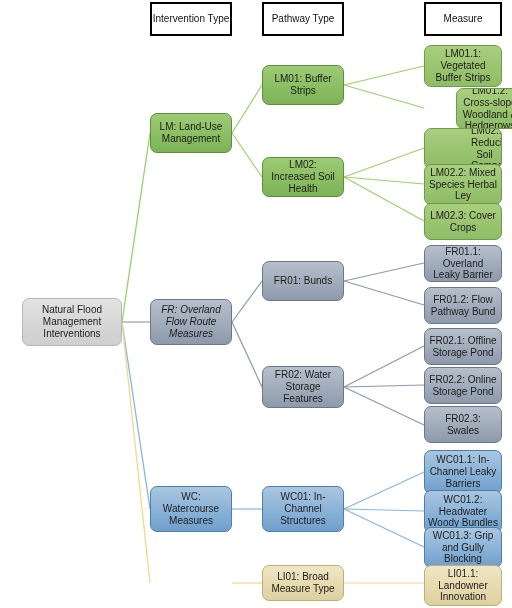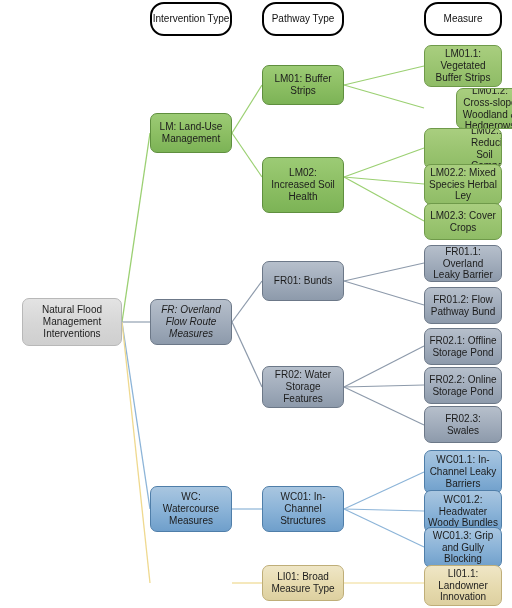--- a/index.html
+++ b/index.html
@@ -1,21 +1,21 @@
 <!DOCTYPE html>
 <html><head>
 <meta charset="utf-8">
 <style>
   html,body{margin:0;padding:0;background:#ffffff;}
   body{width:512px;height:608px;font-family:"Liberation Sans",sans-serif;}
   #stage{position:relative;width:512px;height:608px;overflow:hidden;background:#fff;}
   svg#edges{position:absolute;left:0;top:0;width:512px;height:608px;}
   .hdr{
     position:absolute;box-sizing:border-box;background:#ffffff;
-    border:2px solid #000000;border-radius:14px;
+    border:2px solid #000000;border-radius:0;
     display:flex;align-items:center;justify-content:center;text-align:center;
     font-size:10px;color:#111;line-height:1.15;font-weight:400;
   }
   .node{
     position:absolute;box-sizing:border-box;border-radius:7px;
     display:flex;align-items:center;justify-content:center;text-align:center;
     font-size:10px;line-height:1.18;color:#1c1c1c;padding:1px 3px;
     overflow:hidden;
   }
   .node span{display:block;width:100%;}
@@ -155,21 +155,21 @@
   <div class="node slate" style="left:150px;top:299px;width:82px;height:46px;font-style:italic;">
     <span>FR: Overland Flow Route Measures</span>
   </div>
   <div class="node steel" style="left:150px;top:486px;width:82px;height:46px;">
     <span>WC: Watercourse Measures</span>
   </div>
 
   <div class="node green-dark" style="left:262px;top:65px;width:82px;height:40px;">
     <span>LM01: Buffer Strips</span>
   </div>
-  <div class="node green-dark" style="left:262px;top:157px;width:82px;height:56px;">
+  <div class="node green-dark" style="left:262px;top:157px;width:82px;height:40px;">
     <span>LM02: Increased Soil Health</span>
   </div>
   <div class="node slate" style="left:262px;top:261px;width:82px;height:40px;">
     <span>FR01: Bunds</span>
   </div>
   <div class="node slate" style="left:262px;top:366px;width:82px;height:42px;">
     <span>FR02: Water Storage Features</span>
   </div>
   <div class="node steel" style="left:262px;top:486px;width:82px;height:46px;">
     <span>WC01: In-Channel Structures</span>

